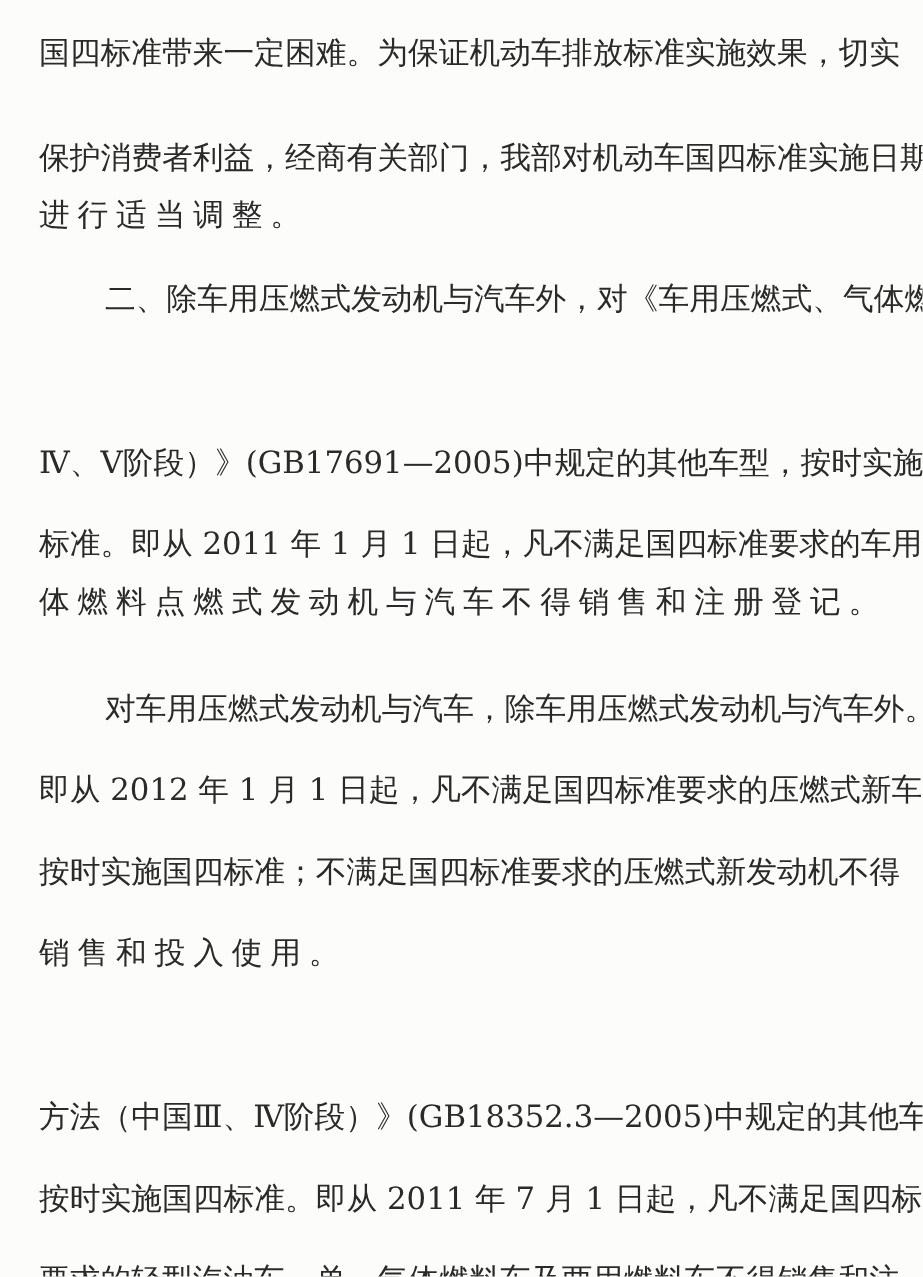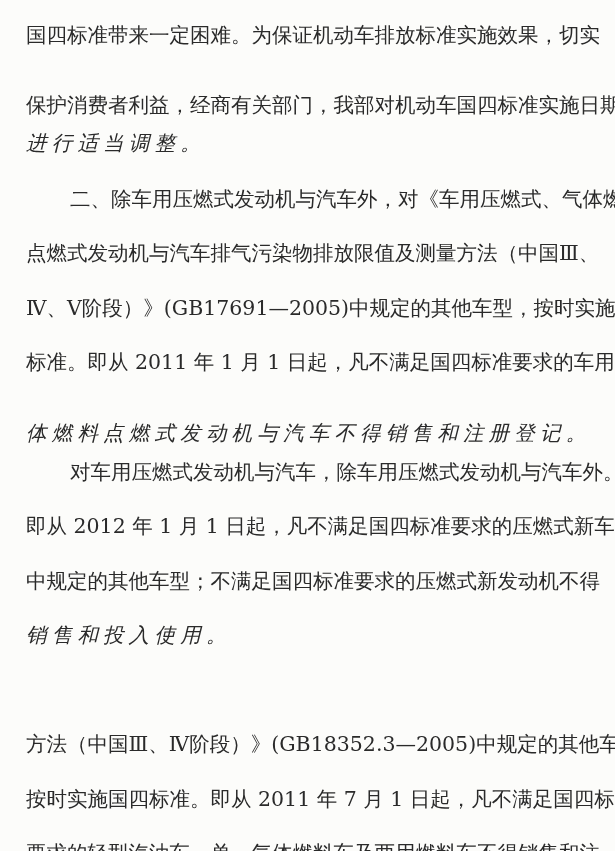--- a/index.html
+++ b/index.html
@@ -31,42 +31,40 @@
     line-height: 26px;
     color: #2a2a2a;
     white-space: nowrap;
     text-align: justify;
     text-align-last: justify;
     letter-spacing: 0px;
   }
   .line.last {
     text-align-last: left;
     letter-spacing: 5.2px;
-    font-style: italic;
   }
   .line.indent {
     left: 70px;
     width: 526px;
   }
 </style>
 </head>
 <body>
 
 <div class="page">
   <div class="line" style="top:22px">国四标准带来一定困难。为保证机动车排放标准实施效果，切实</div>
   <div class="line" style="top:92px">保护消费者利益，经商有关部门，我部对机动车国四标准实施日期</div>
   <div class="line last" style="top:130px">进行适当调整。</div>
 
   <div class="line indent" style="top:186px">二、除车用压燃式发动机与汽车外，对《车用压燃式、气体燃料</div>
-  <div class="line" style="top:240px">点燃式发动机与汽车排气污染物排放限值及测量方法（中国Ⅲ、</div>
   <div class="line" style="top:295px">Ⅳ、Ⅴ阶段）》(GB17691—2005)中规定的其他车型，按时实施国四</div>
   <div class="line" style="top:349px">标准。即从 2011 年 1 月 1 日起，凡不满足国四标准要求的车用气</div>
-  <div class="line last" style="top:420px">体燃料点燃式发动机与汽车不得销售和注册登记。</div>
+  <div class="line last" style="top:388px">体燃料点燃式发动机与汽车不得销售和注册登记。</div>
 
   <div class="line indent" style="top:459px">对车用压燃式发动机与汽车，除车用压燃式发动机与汽车外。</div>
   <div class="line" style="top:513px">即从 2012 年 1 月 1 日起，凡不满足国四标准要求的压燃式新车不</div>
-  <div class="line" style="top:568px">中规定的其他车型；不满足国四标准要求的压燃式新发动机不得</div>
+  <div class="line" style="top:568px">按时实施国四标准；不满足国四标准要求的压燃式新发动机不得</div>
   <div class="line last" style="top:622px">销售和投入使用。</div>
 
   <div class="line" style="top:731px">方法（中国Ⅲ、Ⅳ阶段）》(GB18352.3—2005)中规定的其他车型，</div>
   <div class="line" style="top:786px">按时实施国四标准。即从 2011 年 7 月 1 日起，凡不满足国四标准</div>
   <div class="line" style="top:840px">要求的轻型汽油车、单一气体燃料车及两用燃料车不得销售和注</div>
 </div>
 
 </body></html>

